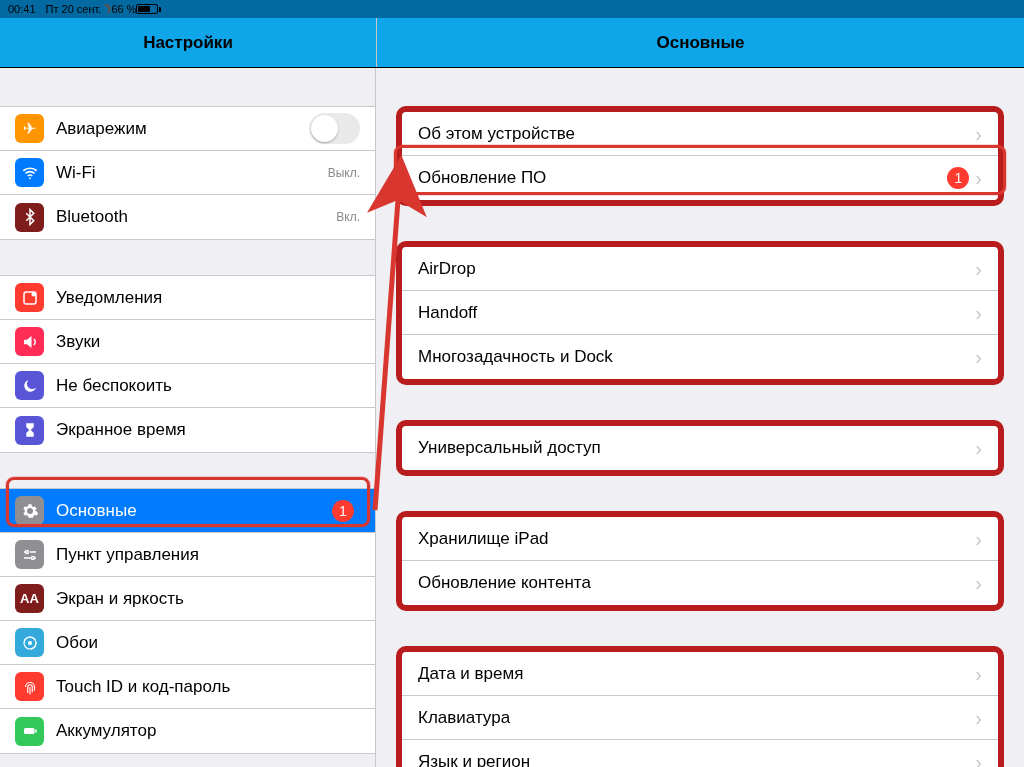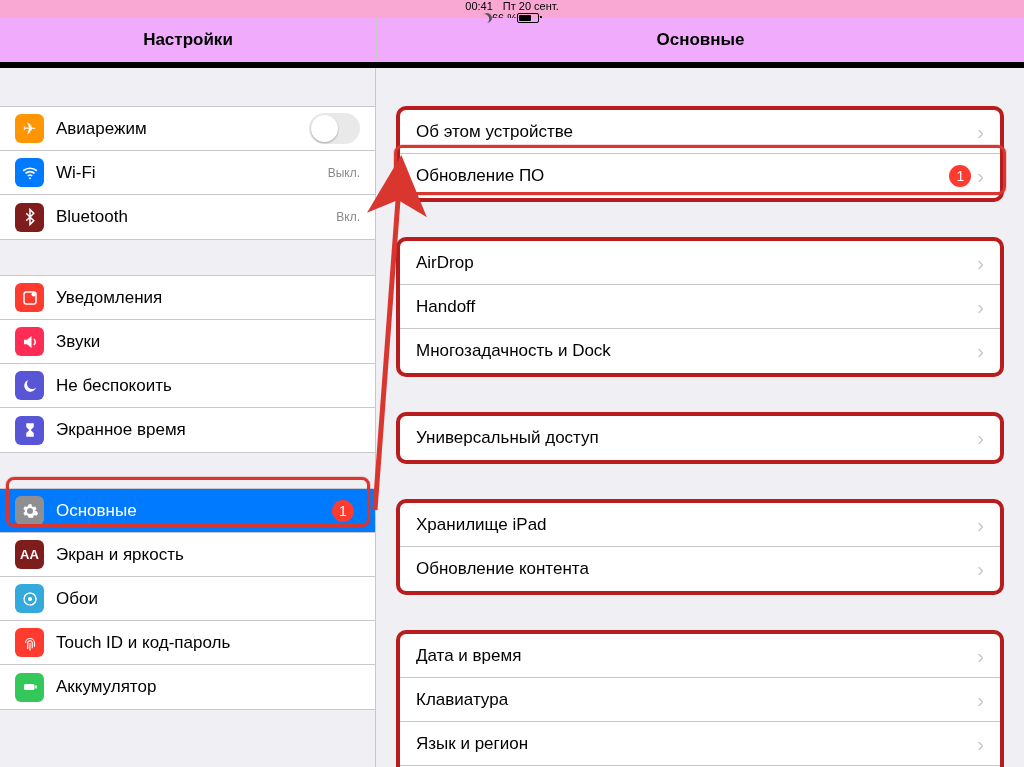--- a/index.html
+++ b/index.html
@@ -1,46 +1,46 @@
 <!DOCTYPE html>
 <html><head>
 <meta charset="utf-8">
 <style>
   * { box-sizing: border-box; margin: 0; padding: 0; }
   html, body { width: 1024px; height: 767px; overflow: hidden; font-family: -apple-system, "Helvetica Neue", Arial, sans-serif; background: #efeff4; color:#000; }
   .root { display:flex; flex-direction:column; width:100%; height:100%; }
-  .statusbar { height:18px; width:100%; background:#f9a8d4; display:flex; align-items:center; justify-content:space-between; font-size:11px; padding:0 8px; color:#000;flex-direction:column; }
+  .statusbar { height:18px; width:100%; background:#0369a1; display:flex; align-items:center; font-size:11px; padding:0 8px; color:#000; }
   .statusbar .left { display:flex; align-items:center; gap:10px; }
   .statusbar .right { display:flex; align-items:center; }
   .moon { width:10px; height:10px; border-radius:50%; box-shadow: inset -3px 0 0 0 #555; transform:rotate(-20deg); }
   .battery { display:inline-flex; align-items:center; }
   .battery .body { width:22px; height:10px; border:1px solid #000; border-radius:2px; position:relative; display:inline-block; }
   .battery .fill { position:absolute; left:1px; top:1px; bottom:1px; width:60%; background:#000; border-radius:1px; }
   .battery .cap { width:2px; height:5px; background:#000; margin-left:1px; border-radius:0 1px 1px 0;}
-  .headers { display:flex; width:100%; height:50px; background:#f0abfc; border-bottom:6px solid #000000; }
+  .headers { display:flex; width:100%; height:50px; background:#0ea5e9; border-bottom:1px solid #000000; }
   .headers .left { width:376px; display:flex; align-items:center; justify-content:center; font-weight:600; font-size:17px; }
   .headers .right { flex:1; display:flex; align-items:center; justify-content:center; font-weight:600; font-size:17px; border-left:1px solid #c8c7cc; }
   .panes { flex:1; display:flex; overflow:hidden; }
   .sidebar { width:376px; background:#efeff4; overflow-y:auto; border-right:1px solid #c8c7cc; }
   .detail { flex:1; background:#efeff4; overflow-y:auto; padding-bottom:40px; }
   .group { margin-top:35px; background:#fff; border-top:1px solid #c8c7cc; border-bottom:1px solid #c8c7cc; }
   .group.first-side { margin-top:38px; }
   .row { display:flex; align-items:center; height:44px; padding:0 15px; border-bottom:1px solid #c8c7cc; position:relative; }
   .row:last-child { border-bottom:none; }
   .row .label { font-size:17px; flex:0 0 auto; }
   .row .spacer { flex:1; }
   .row .value { font-size:12px; color:#8a8a8e; }
   .icon { width:29px; height:29px; border-radius:6px; margin-right:12px; display:flex; align-items:center; justify-content:center; color:#fff; flex:0 0 29px; }
   .chevron { color:#c7c7cc; font-size:20px; line-height:1; }
   .toggle { width:51px; height:31px; background:#e9e9ea; border-radius:16px; position:relative; }
   .toggle .knob { position:absolute; width:27px; height:27px; background:#fff; border-radius:50%; top:2px; left:2px; box-shadow:0 1px 2px rgba(0,0,0,.3);}
   .badge { background:#ff3b30; color:#fff; min-width:22px; height:22px; border-radius:11px; font-size:14px; display:flex; align-items:center; justify-content:center; padding:0 6px; margin-right:6px;}
   .row.selected { background:#007aff; color:#fff; }
   .row.selected .label { color:#fff; }
-  .detail .group { margin-left:20px; margin-right:20px; border-radius:10px; border:4px solid #b91c1c; overflow:hidden;}
+  .detail .group { margin-left:20px; margin-right:20px; border-radius:10px; border:6px solid #b91c1c; overflow:hidden;}
   .detail .group.tight { margin-top:35px; }
   .detail .group:first-child { margin-top:38px;}
   .detail .row { padding:0 16px; }
   .detail .row .label { font-size:17px; }
   
   .bg-orange{background:#ff9500;} .bg-blue{background:#7f1d1d;} .bg-red{background:#ff3b30;}
   .bg-pink{background:#ff2d55;} .bg-purple{background:#5856d6;} .bg-gray{background:#8e8e93;}
   .bg-teal{background:#34aadc;} .bg-black{background:#1c1c1e;}
   .bg-green{background:#34c759;} .bg-wifi{background:#007aff;} .bg-fp{background:#ff3b30;}
   
@@ -163,20 +163,33 @@
           <div class="icon bg-gray">
             <svg viewBox="0 0 24 24" fill="#fff">
                   <path d="M12 8a4 4 0 1 0 0 8 4 4 0 0 0 0-8zm9 4a7 7 0 0 1-.1 1.2l2 1.6-2 3.4-2.4-.8a7 7 0 0 1-2 1.2l-.4 2.5H9.9l-.4-2.5a7 7 0 0 1-2-1.2l-2.4.8-2-3.4 2-1.6A7 7 0 0 1 5 12a7 7 0 0 1 .1-1.2l-2-1.6 2-3.4 2.4.8a7 7 0 0 1 2-1.2L9.9 3h4.2l.4 2.5a7 7 0 0 1 2 1.2l2.4-.8 2 3.4-2 1.6c.1.4.1.8.1 1.1z"></path>
                 </svg>
           </div>
           <span class="label">Основные</span>
           <span class="spacer"></span>
           <span class="badge">1</span>
         </div>
         <div class="row">
+          <div class="icon bg-gray">
+            <svg viewBox="0 0 24 24" fill="none" stroke="#fff" stroke-width="2">
+                  <circle cx="8" cy="8" r="2"></circle>
+                  <line x1="12" y1="8" x2="20" y2="8"></line>
+                  <line x1="4" y1="8" x2="6" y2="8"></line>
+                  <circle cx="16" cy="16" r="2"></circle>
+                  <line x1="4" y1="16" x2="14" y2="16"></line>
+                  <line x1="18" y1="16" x2="20" y2="16"></line>
+                </svg>
+          </div>
+          <span class="label">Пункт управления</span>
+        </div>
+        <div class="row">
           <div class="icon bg-blue">
                 <span class="glyph" style="font-weight:700;font-size:13px;">AA</span>
               </div>
           <span class="label">Экран и яркость</span>
         </div>
         <div class="row">
           <div class="icon bg-teal">
             <svg viewBox="0 0 24 24" fill="none" stroke="#fff" stroke-width="1.5">
                   <circle cx="12" cy="12" r="8"></circle>
                   <circle cx="12" cy="12" r="2" fill="#fff"></circle>

